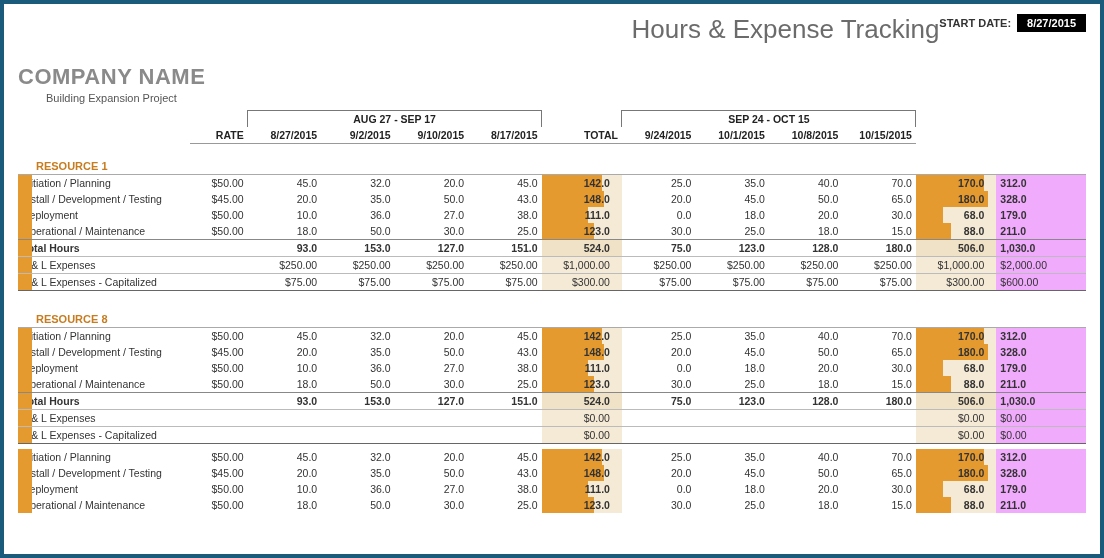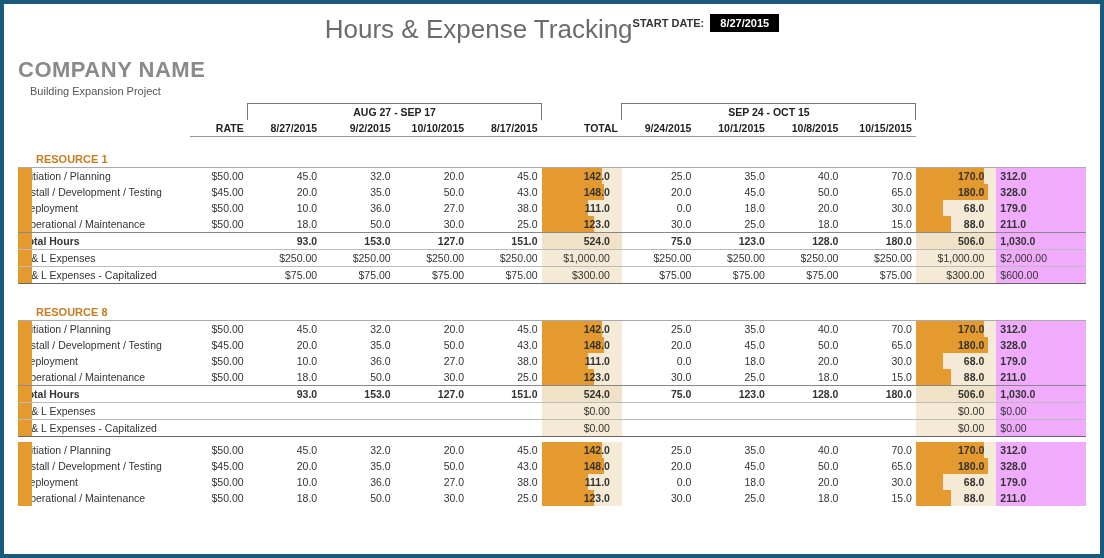--- a/index.html
+++ b/index.html
@@ -1,23 +1,23 @@
 <!DOCTYPE html>
 <html><head>
 <meta charset="utf-8">
 <style>
 *{box-sizing:border-box;margin:0;padding:0}
 body{font-family:Arial,Helvetica,sans-serif;font-size:11px;color:#333;background:#fff;border:4px solid #1a5a7a;width:1104px;height:558px;overflow:hidden}
 .wrap{padding:10px 14px 0 14px}
-.hdr{display:flex;justify-content:center;align-items:flex-start;margin-bottom:12px}
+.hdr{display:flex;justify-content:flex-end;align-items:flex-start;margin-bottom:19px}
 .title{font-size:26px;color:#6b6b6b;font-weight:400}
 .startdate{display:flex;gap:6px;align-items:center;font-size:11px;font-weight:700}
 .startdate .val{background:#000;color:#fff;padding:3px 10px}
 .company{font-size:22px;color:#8a8a8a;font-weight:700;letter-spacing:.5px;margin:4px 0 2px 0}
-.project{font-size:11px;color:#555;margin:0 0 6px 12px}
+.project{font-size:11px;color:#555;margin:0 0 6px 28px}
 table{border-collapse:collapse;width:100%;table-layout:fixed}
 col.c-label{width:150px}
 col.c-rate{width:50px}
 col.c-d{width:64px}
 col.c-tot{width:70px}
 col.c-gt{width:78px}
 th,td{padding:2px 4px;text-align:right;font-size:10.5px;white-space:nowrap}
 th{font-weight:700;border-bottom:1px solid #999;color:#222}
 th.period{text-align:center;border-bottom:none;border-top:1px solid #777;border-left:1px solid #777;border-right:1px solid #777}
 .resname{color:#c77c1f;font-weight:700;text-align:left;padding-top:16px;font-size:11px;padding-left:18px;border-bottom:1px solid #aaa}
@@ -74,21 +74,21 @@
         <th style="border:none"></th>
         <th colspan="4" class="period">SEP 24 - OCT 15</th>
         <th style="border:none"></th>
           <th style="border:none"></th>
       </tr>
       <tr>
         <th style="border-bottom:none"></th>
         <th>RATE</th>
         <th>8/27/2015</th>
         <th>9/2/2015</th>
-        <th>10/10/2015</th>
+        <th>9/10/2015</th>
         <th>8/17/2015</th>
         <th>TOTAL</th>
         <th>9/24/2015</th>
         <th>10/1/2015</th>
         <th>10/8/2015</th>
         <th>10/15/2015</th>
         <th style="border-bottom:none"></th>
           <th style="border-bottom:none"></th>
       </tr>
     </thead>

